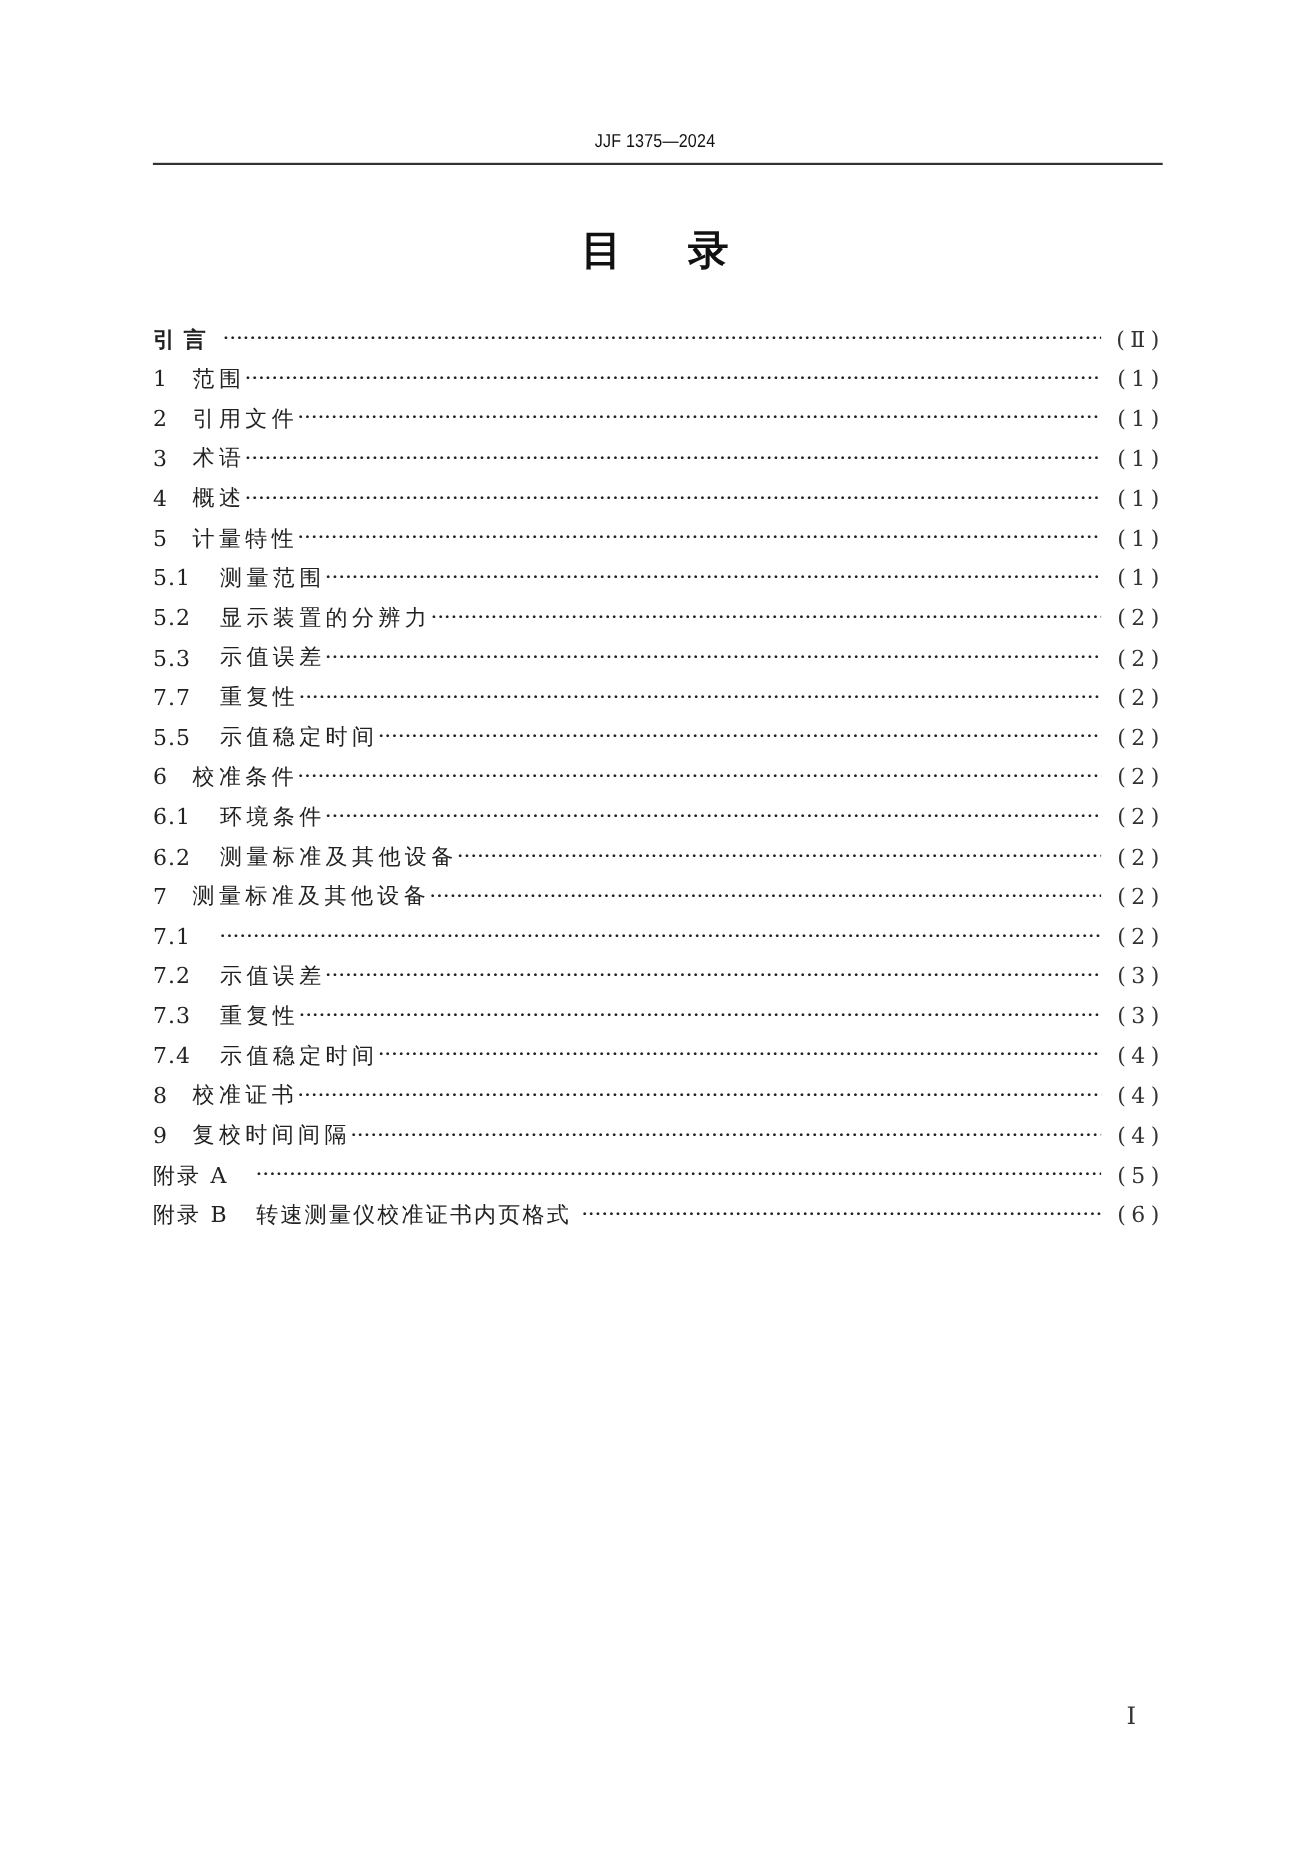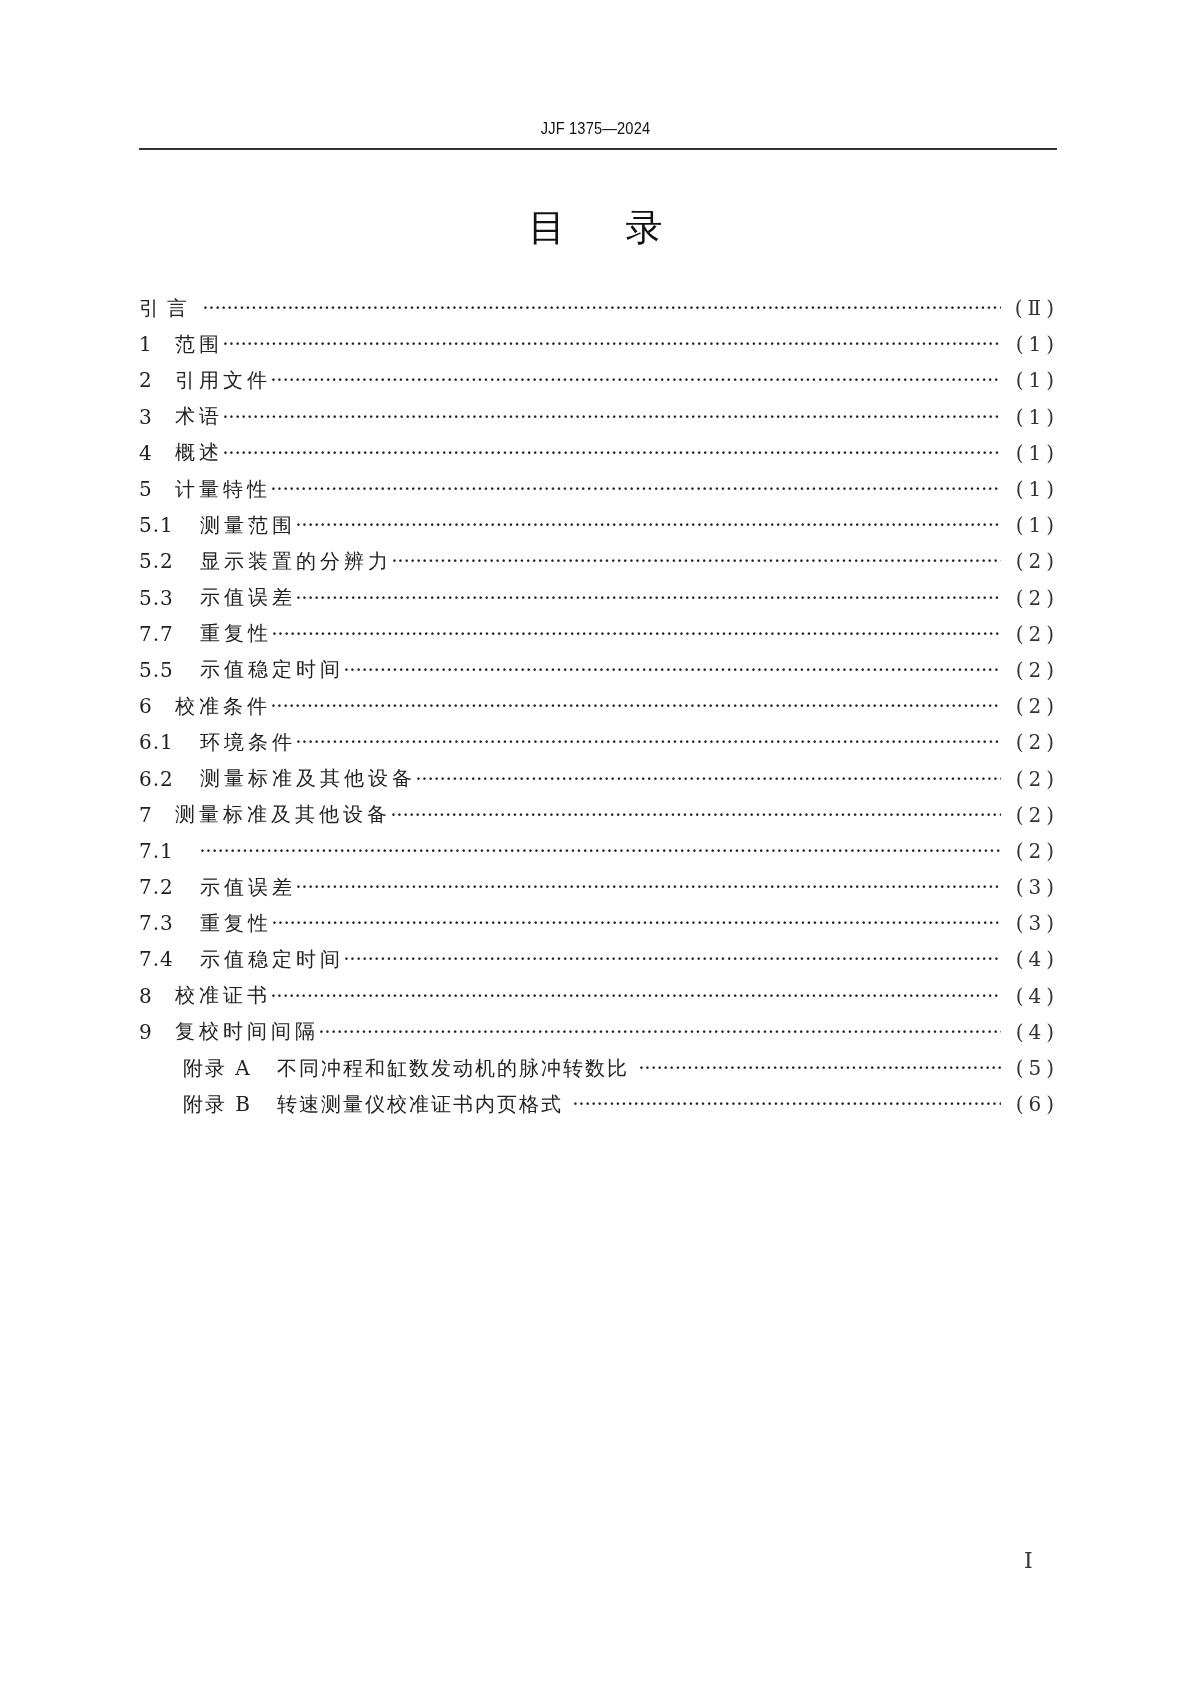--- a/index.html
+++ b/index.html
@@ -37,21 +37,21 @@
       border-top: 2px solid #333;
     }
     .page-title {
       position: absolute;
       left: 0;
       width: 1191px;
       top: 203px;
       text-align: center;
       font-family: "DejaVu Sans", "Liberation Sans", sans-serif;
       font-size: 37px;
-      font-weight: normal;
+      font-weight: bold;
       letter-spacing: 60px;
       padding-left: 60px;
       box-sizing: border-box;
       color: #111;
     }
     .toc {
       position: absolute;
       left: 139px;
       top: 290px;
       width: 920px;
@@ -65,28 +65,28 @@
       color: #222;
     }
     .toc-num {
       display: inline-block;
       white-space: nowrap;
       flex: none;
       letter-spacing: 1px;
     }
     .toc-num.l1 { width: 36px; }
     .toc-num.l2 { width: 61px; }
-    .toc-num.app { width: 94px; letter-spacing: 2px; margin-left: 44px; }
+    .toc-num.app { width: 94px; letter-spacing: 2px; }
     .toc-num.none { width: 0; }
     .toc-text {
       white-space: nowrap;
       flex: none;
       letter-spacing: 4px;
     }
-    .toc-text.intro { letter-spacing: 8px; padding-right: 8px; }
+    .toc-text.intro { letter-spacing: 8px; padding-right: 8px; font-weight: bold; }
     .toc-text.app { letter-spacing: 2px; padding-right: 10px; }
     .toc-dots {
       flex: 1 1 auto;
       overflow: hidden;
       white-space: nowrap;
       font-size: 14px;
       letter-spacing: 1.2px;
       color: #222;
       height: 20px;
       line-height: 20px;
@@ -242,21 +242,20 @@
     <span class="toc-page">(4)</span>
   </div>
   <div class="toc-row">
     <span class="toc-num l1">9</span>
     <span class="toc-text">复校时间间隔</span>
     <span class="toc-dots"></span>
     <span class="toc-page">(4)</span>
   </div>
   <div class="toc-row">
     <span class="toc-num app">附录 A</span>
-    <span class="toc-text app">不同冲程和缸数发动机的脉冲转数比</span>
     <span class="toc-dots"></span>
     <span class="toc-page">(5)</span>
   </div>
   <div class="toc-row">
     <span class="toc-num app">附录 B</span>
     <span class="toc-text app">转速测量仪校准证书内页格式</span>
     <span class="toc-dots"></span>
     <span class="toc-page">(6)</span>
   </div>
 </div>

